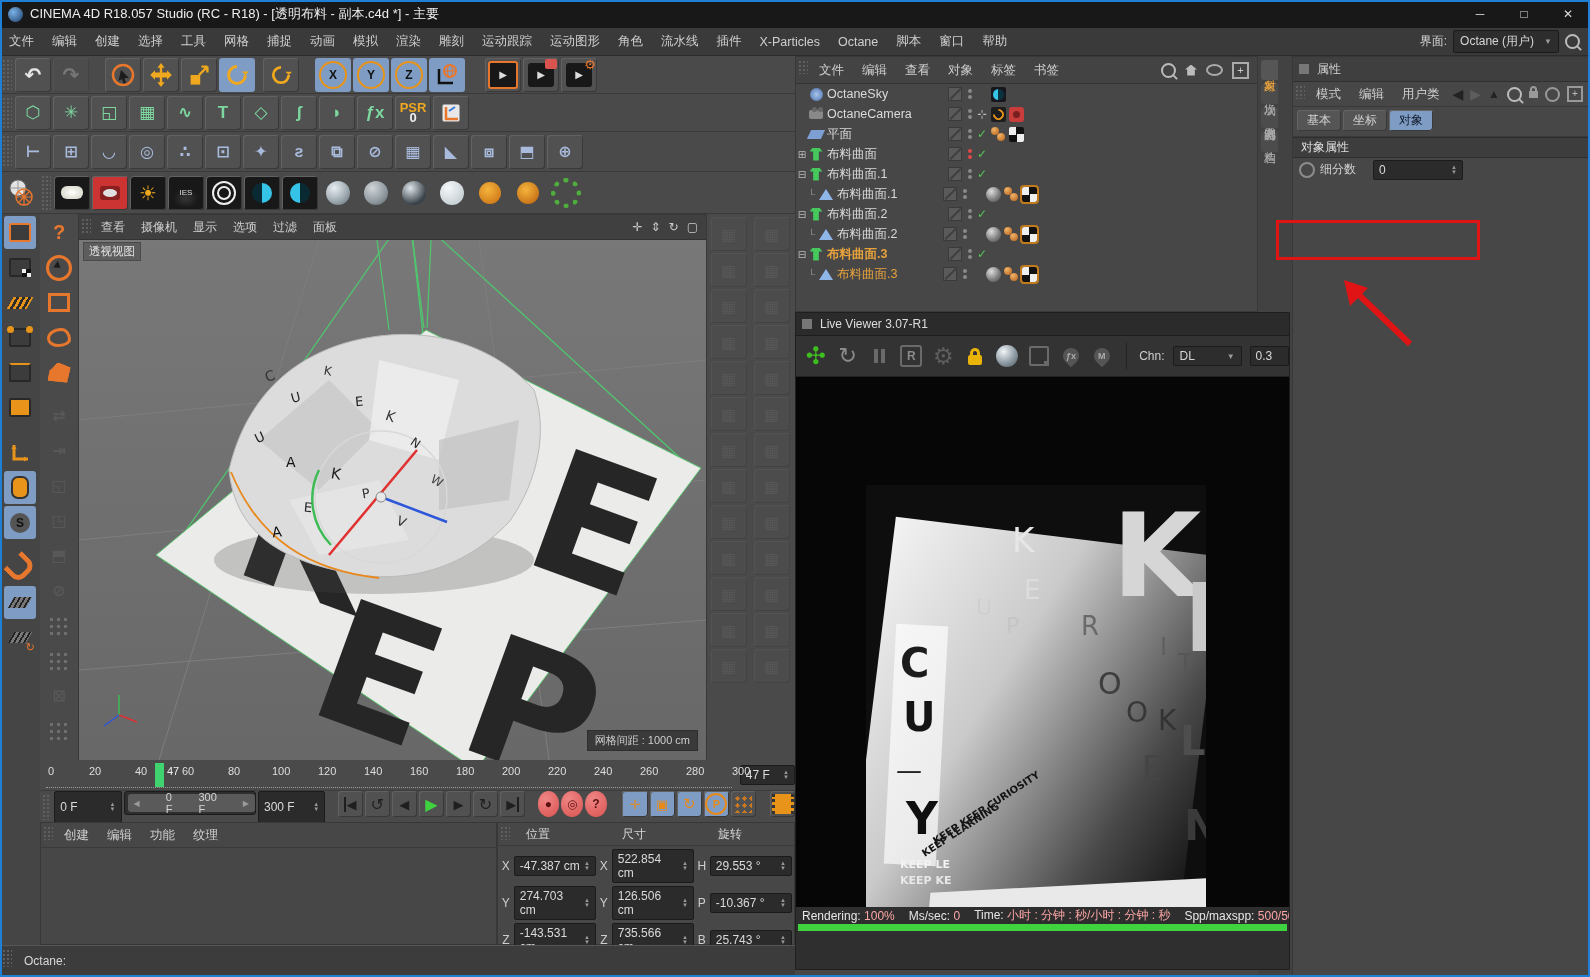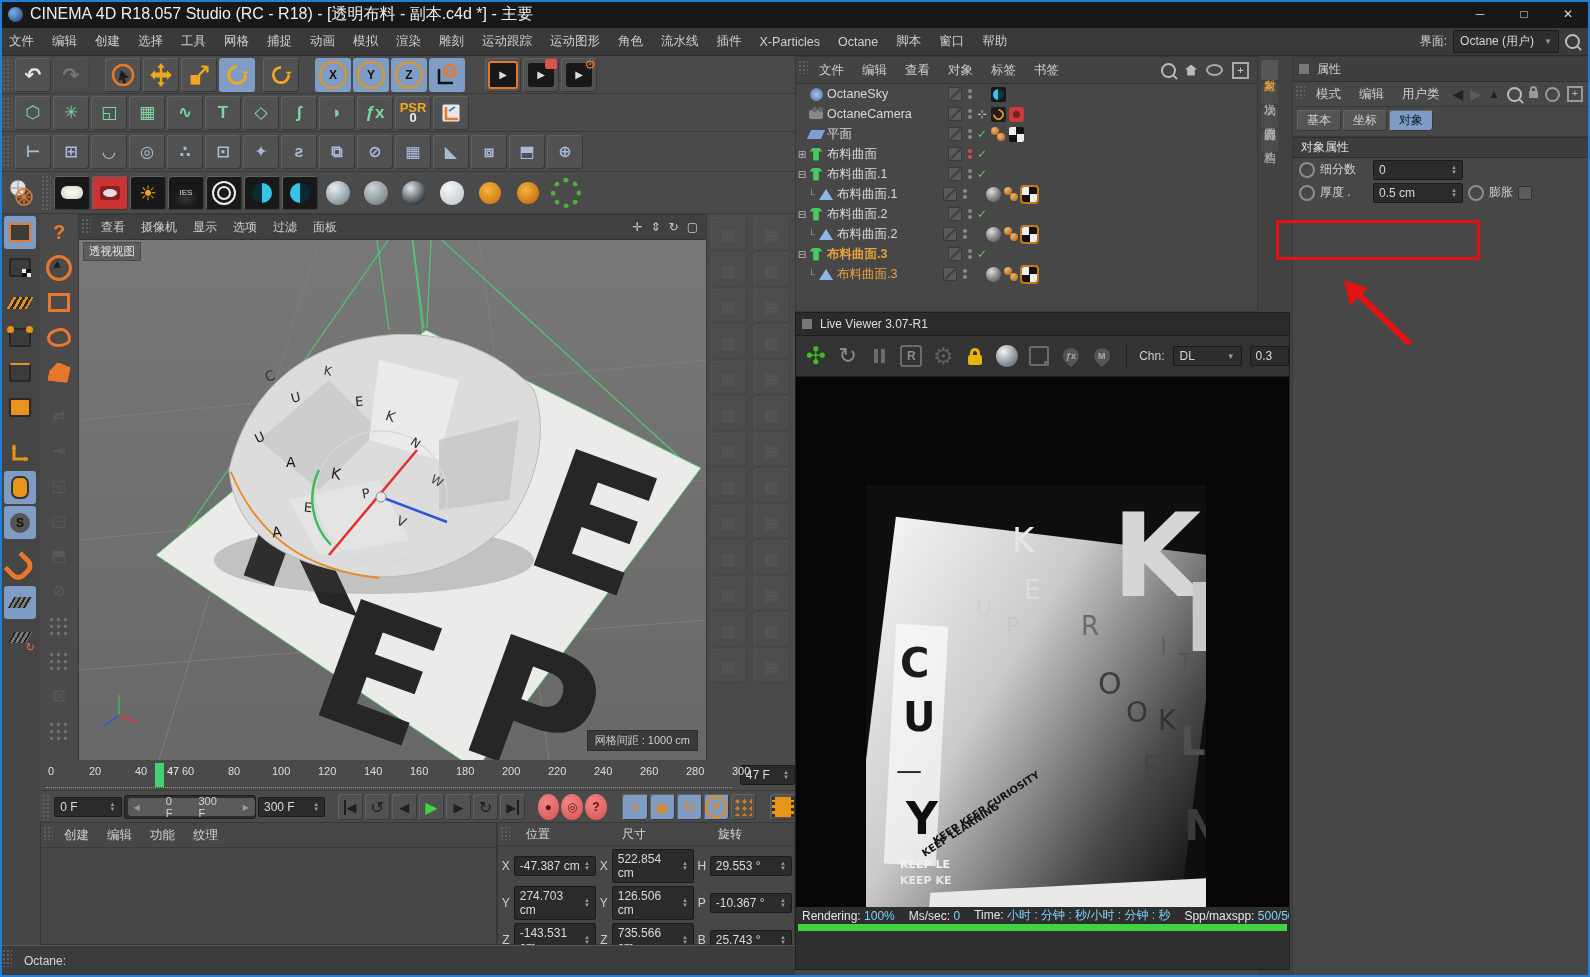--- a/index.html
+++ b/index.html
@@ -49,21 +49,21 @@
   .rcol{width:43px;display:flex;flex-direction:column;align-items:center;padding-top:2px}
   
   #timeline{left:40px;top:760px;width:755px;height:30px;background:#4a4a4a;display:flex;align-items:center}
   #ruler{position:relative;width:698px;height:24px;margin-left:6px;background:#4a4a4a;border-bottom:1px dotted #9a9a9a}
   .tick{position:absolute;top:2px;font-size:11px;color:#dedede}
   .playhead{position:absolute;top:0;width:9px;height:24px;background:#3fd46f}
   .curframe{position:absolute;top:2px;font-size:11px;color:#f0f0f0}
   .framebox{margin-left:8px;width:44px}
   .fld{background:#2b2b2b;border:1px solid #1b1b1b;border-radius:2px;color:#dadada;padding:2px 5px;display:flex;align-items:center;justify-content:space-between;font-size:12px;gap:4px}
   .spin{display:flex;flex-direction:column;font-size:6px;line-height:5px;color:#999}
-  #transport{left:40px;top:790px;width:755px;height:32px;background:#4a4a4a;border-top:1px solid #3c3c3c;display:flex;align-items:center;gap:2px}
+  #transport{left:40px;top:790px;width:755px;height:32px;background:#4a4a4a;border-top:1px solid #3c3c3c;display:flex;gap:2px}
   .tbtn{width:30px;height:26px;display:flex;align-items:center;justify-content:center;border-radius:3px;background:#515151;box-shadow:inset 1px 1px 0 #626262,inset -1px -1px 0 #393939;color:#1f1f1f;font-size:13px}
   .redbtn{width:26px;height:26px;border-radius:50%;background:radial-gradient(circle at 35% 30%,#ef8585,#d9534f);display:flex;align-items:center;justify-content:center;color:#5a1111;font-weight:bold}
   .bluebtn{background:#7e9cc4;color:#e88a1a}
   .rangebar{width:150px;height:22px;background:#2e2e2e;border:1px solid #1c1c1c;border-radius:3px;display:flex;align-items:center}
   .rangepill{background:#5a5a5a;border-radius:3px;height:18px;margin-left:3px;display:flex;align-items:center;gap:26px;padding:0 6px;color:#d5d5d5;font-size:11px}
   
   #mats{left:40px;top:822px;width:457px;height:123px;background:#474747;border:1px solid #383838;box-sizing:border-box}
   .mat-thumb{width:48px;height:48px;border-radius:50%;position:relative}
   .mat-label{font-size:11.5px;margin-top:2px;padding:0 2px}
   #coords{left:497px;top:822px;width:298px;height:123px;background:#474747;border:1px solid #383838;box-sizing:border-box;font-size:12px}
@@ -123,40 +123,40 @@
   .lv-menu .menu-item{padding:3px 8px;font-size:12.5px;color:#d8d8d8}
   .lv-tools{height:40px;background:#333;display:flex;align-items:center;gap:8px;padding-left:8px;border-bottom:1px solid #222}
   .lv-ico{width:26px;height:26px;display:flex;align-items:center;justify-content:center;color:#6a6a6a;font-size:19px}
   .lv-status{height:21px;background:#0d0d0d;color:#c87820;display:flex;align-items:center;padding-left:6px;font-size:12px}
   #render{position:relative;height:530px;background:#060606;overflow:hidden}
   #poster{position:absolute;left:70px;top:108px;width:340px;height:512px;background:#0e0e0e;overflow:hidden}
   .clothband{position:absolute;left:0px;top:50px;width:330px;height:470px;background:linear-gradient(115deg,rgba(252,252,252,.96),rgba(235,235,235,.85) 35%,rgba(160,160,160,.4) 70%,rgba(40,40,40,0) 92%);transform:rotate(7deg)}
   .whitepatch{position:absolute;left:60px;top:400px;width:290px;height:120px;background:#e9e9e9;transform:skewX(-8deg) rotate(-3deg)}
   .whitestrip{position:absolute;left:24px;top:140px;width:52px;height:240px;background:#f3f3f3;transform:rotate(3deg)}
   #render-letters span{font-family:"DejaVu Sans",sans-serif}
-  .teal{color:#7dd3fc}
+  .teal{color:#fca5a5}
   .lv-footer{height:17px;background:#2e2e2e;display:flex;align-items:center;gap:14px;padding-left:6px;font-size:12px;color:#e6e6e6;white-space:nowrap;overflow:hidden}
   .lv-progress{height:7px;background:#063306;margin:0 2px}
   .lv-progress i{display:block;height:100%;width:100%;background:#3fd43f}
   
   #ann-box{left:1276px;top:220px;width:198px;height:34px;border:3px solid #e01414;z-index:60}
   #ann-arrow{left:1330px;top:278px;z-index:60}
   .pin{width:16px;height:16px;border-radius:50% 50% 50% 0;background:#555;transform:rotate(-45deg);display:flex;align-items:center;justify-content:center}
   .pin b{transform:rotate(45deg);color:#aaa;font-size:9px}
   .lock{width:14px;height:10px;background:#eab308;border-radius:2px;position:relative;margin-top:7px}
   .lock::before{content:"";position:absolute;left:2px;top:-7px;width:10px;height:8px;border:3px solid #eab308;border-bottom:none;border-radius:6px 6px 0 0;box-sizing:border-box}
   .glass{width:22px;height:22px;border-radius:50%;background:radial-gradient(circle at 35% 30%,#f2f5f7,#8d9aa3 55%,#4c565e)}
   .fanblade{color:#3fbf1f;font-size:24px;font-weight:bold}
 </style>
 </head>
 <body>
 
 <div id="titlebar" class="abs">
   <span class="appicon"></span>
-  <span style="font-size:16px">CINEMA 4D R18.057 Studio (RC - R18) - [透明布料 - 副本.c4d *] - 主要</span>
+  <span style="font-size:13px">CINEMA 4D R18.057 Studio (RC - R18) - [透明布料 - 副本.c4d *] - 主要</span>
   <span style="margin-left:auto;display:flex">
     <span class="winbtn">─</span>
     <span class="winbtn">□</span>
     <span class="winbtn">✕</span>
   </span>
 </div>
 
 <div id="menubar" class="abs">
   <span class="menu-item">文件</span>
   <span class="menu-item">编辑</span>
@@ -1133,34 +1133,20 @@
     <span class="knob"></span>
     <span class="alabel">细分数</span>
     <span class="fld afld">
         <span>0</span>
         <span class="spin">
           <i>▲</i>
           <i>▼</i>
         </span>
       </span>
   </div>
-  <div class="arow">
-    <span class="knob"></span>
-    <span class="alabel">厚度 .</span>
-    <span class="fld afld">
-        <span>0.5 cm</span>
-        <span class="spin">
-          <i>▲</i>
-          <i>▼</i>
-        </span>
-      </span>
-    <span class="knob"></span>
-    <span>膨胀</span>
-    <span class="cb"></span>
-  </div>
 </div>
 
 <div id="lv" class="abs">
   <div class="lv-title">
     <span class="sq"></span>
     <span>Live Viewer 3.07-R1</span>
   </div>
   <div class="lv-tools">
     <span class="lv-ico fanblade">✣</span>
     <span class="lv-ico" style="color:#8a8a8a;font-size:22px">↻</span>

